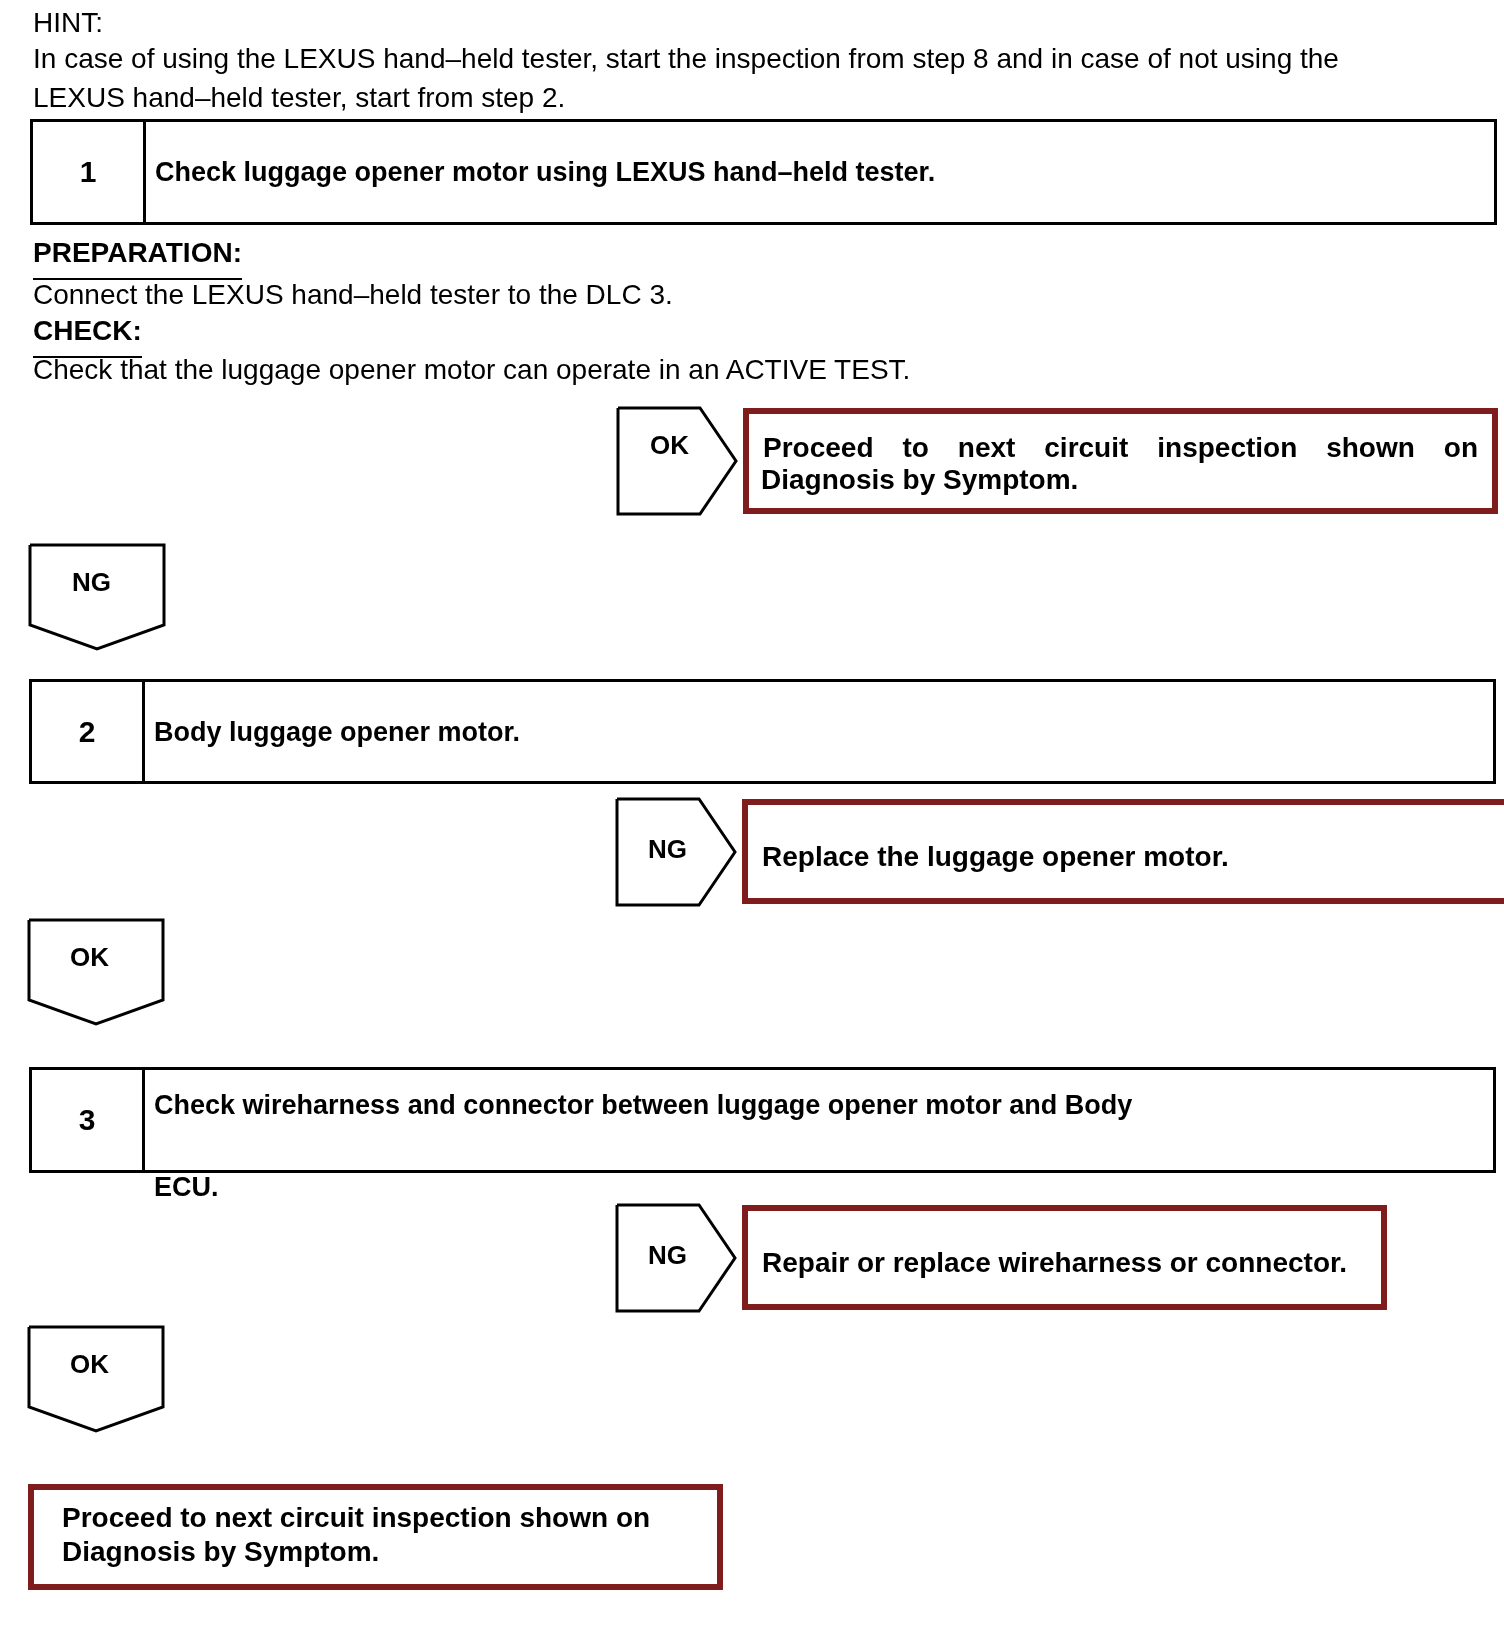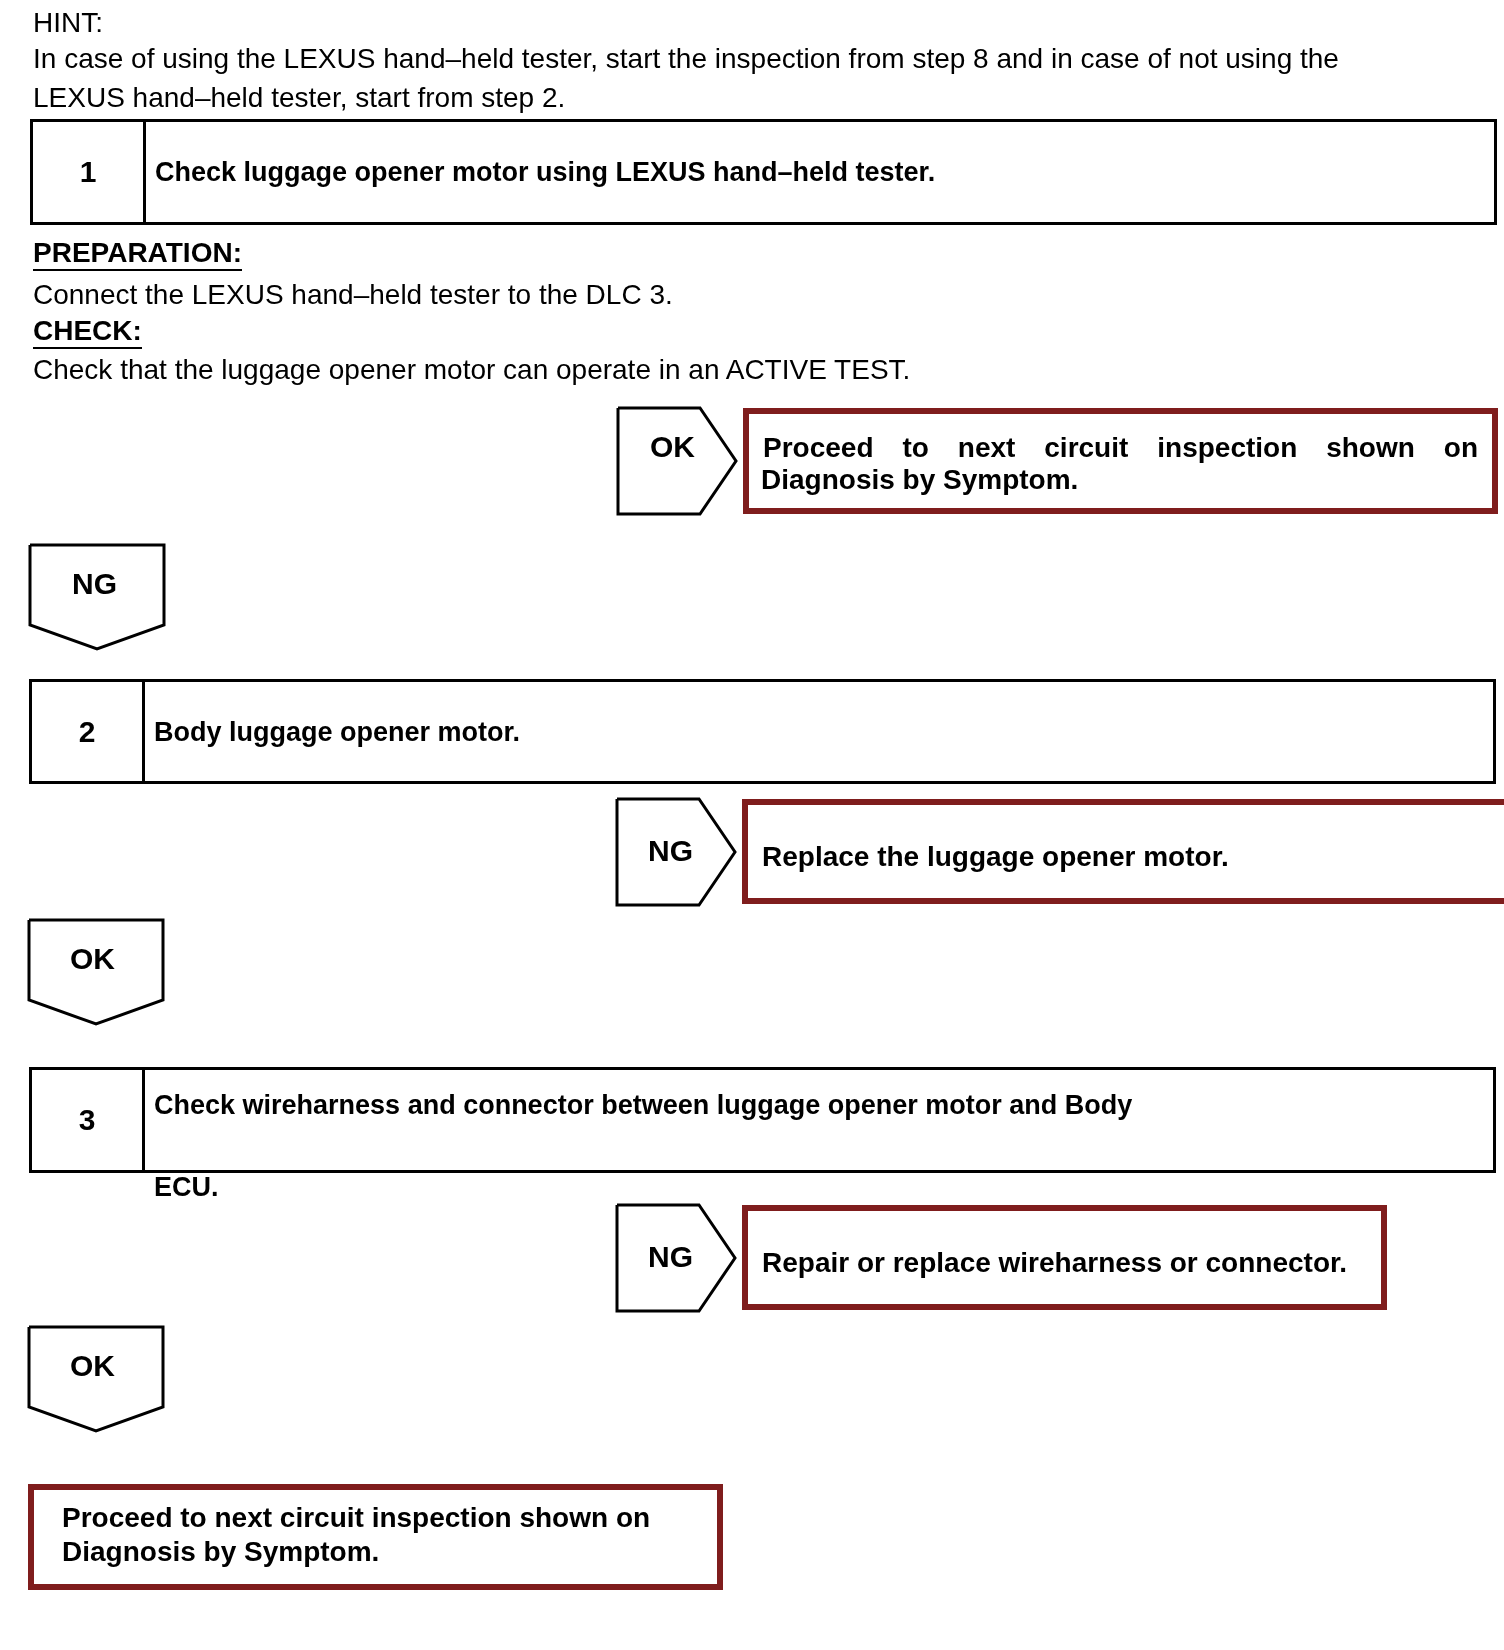--- a/index.html
+++ b/index.html
@@ -3,42 +3,42 @@
 <meta charset="utf-8">
 <style>
   html, body { margin: 0; padding: 0; background: #ffffff; }
   body {
     width: 1504px; height: 1650px; position: relative; overflow: hidden;
     font-family: "Liberation Sans", sans-serif; color: #000;
   }
   .abs { position: absolute; }
   .txt { font-size: 28px; line-height: 38px; white-space: nowrap; }
   .bold { font-weight: bold; }
-  .ul { border-bottom: 2px solid #000; display: inline-block; line-height: 32px; padding-bottom: 0; }
+  .ul { border-bottom: 2px solid #000; display: inline-block; line-height: 32px; padding-bottom: 9px; }
 
   .step-box {
     position: absolute; border: 3px solid #000; box-sizing: border-box; background: #fff;
   }
   .step-num {
     position: absolute; left: 0; top: 0; bottom: 0; width: 110px;
     border-right: 3px solid #000; display: flex; align-items: center; justify-content: center;
     font-size: 30px; font-weight: bold;
   }
   .step-title {
     position: absolute; left: 122px; right: 10px; top: 0; bottom: 0;
     display: flex; align-items: center; font-size: 27px; font-weight: bold; line-height: 34px;
   }
   .step-title.multi { align-items: flex-start; padding-top: 18px; }
 
   .result-box {
     position: absolute; border: 6px solid #7f1d1d; box-sizing: border-box; background: #fff;
     font-weight: bold; font-size: 28px; line-height: 31px;
   }
   .arrow-right, .arrow-down { position: absolute; }
-  .arrow-label { position: absolute; font-weight: bold; font-size: 30px; }
+  .arrow-label { position: absolute; font-weight: bold; font-size: 26px; }
   svg { display: block; overflow: visible; }
 </style>
 </head>
 <body>
 
 <div class="abs txt" style="left:33px; top:4px;">HINT:</div>
 <div class="abs txt" style="left:33px; top:40px;">In case of using the LEXUS hand–held tester, start the inspection from step 8 and in case of not using the</div>
 <div class="abs txt" style="left:33px; top:79px;">LEXUS hand–held tester, start from step 2.</div>
 
 <div class="step-box" style="left:30px; top:119px; width:1467px; height:106px;">

